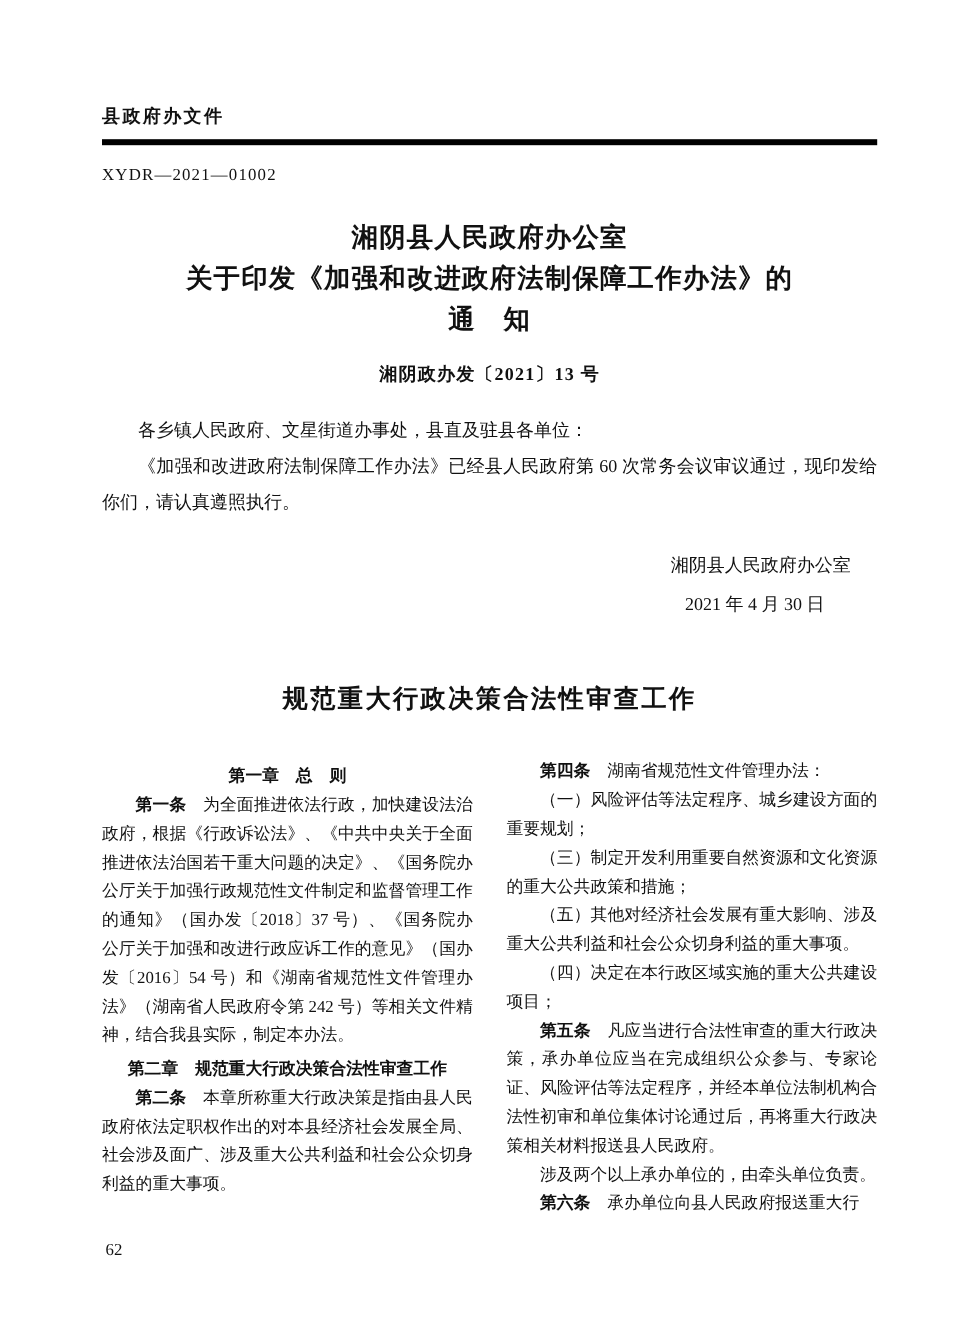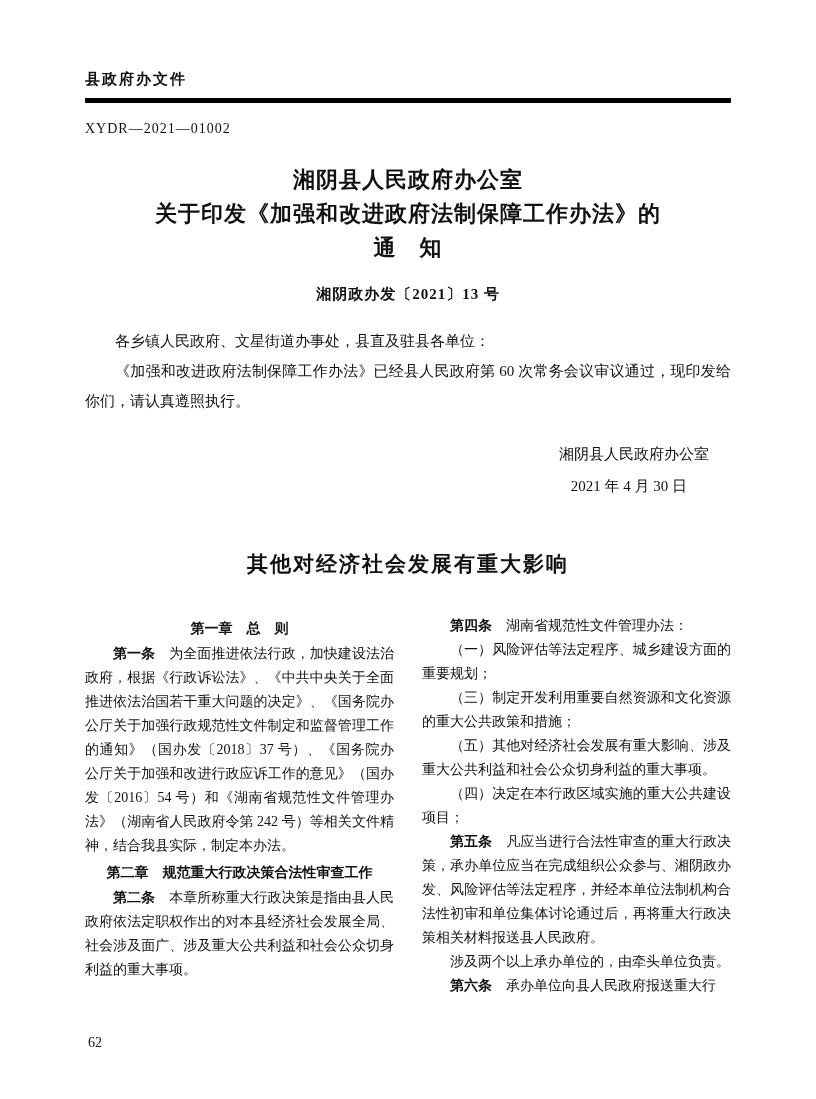--- a/index.html
+++ b/index.html
@@ -8,21 +8,21 @@
     width: 816px;
     height: 1099px;
     font-family: "Liberation Serif", "DejaVu Serif", serif;
     color: #111111;
     position: relative;
     overflow: hidden;
   }
   .page {
     width: 816px;
     height: 1099px;
-    padding: 70px 85px 0 85px;
+    padding: 88px 85px 0 85px;
     position: relative;
   }
   .header-label {
     font-family: "Liberation Sans", "DejaVu Sans", sans-serif;
     font-weight: bold;
     font-size: 15px;
     letter-spacing: 2px;
   }
   .header-rule {
     margin-top: 9px;
@@ -124,38 +124,38 @@
   <div class="notice-body">
     <p>各乡镇人民政府、文星街道办事处，县直及驻县各单位：</p>
     <p>《加强和改进政府法制保障工作办法》已经县人民政府第 60 次常务会议审议通过，现印发给你们，请认真遵照执行。</p>
   </div>
 
   <div class="signature-block">
     <div class="signature">湘阴县人民政府办公室</div>
     <div class="signature-date">2021 年 4 月 30 日</div>
   </div>
 
-  <div class="regulation-title">其他对经济社会发展有重大影响</div>
+  <div class="regulation-title">规范重大行政决策合法性审查工作</div>
 
   <div class="columns">
 
     <div class="col">
       <p class="chapter">第一章　总　则</p>
       <p class="para"><b class="lead">第一条</b><span>　为全面推进依法行政，加快建设法治政府，根据《行政诉讼法》、《中共中央关于全面推进依法治国若干重大问题的决定》、《国务院办公厅关于加强行政规范性文件制定和监督管理工作的通知》（国办发〔2018〕37 号）、《国务院办公厅关于加强和改进行政应诉工作的意见》（国办发〔2016〕54 号）和《湖南省规范性文件管理办法》（湖南省人民政府令第 242 号）等相关文件精神，结合我县实际，制定本办法。</span></p>
       <p class="chapter">第二章　规范重大行政决策合法性审查工作</p>
       <p class="para"><b class="lead">第二条</b><span>　本章所称重大行政决策是指由县人民政府依法定职权作出的对本县经济社会发展全局、社会涉及面广、涉及重大公共利益和社会公众切身利益的重大事项。</span></p>
     </div>
 
     <div class="col">
       <p class="para"><b class="lead">第四条</b><span>　湖南省规范性文件管理办法：</span></p>
       <p class="para">（一）风险评估等法定程序、城乡建设方面的重要规划；</p>
       <p class="para">（三）制定开发利用重要自然资源和文化资源的重大公共政策和措施；</p>
       <p class="para">（五）其他对经济社会发展有重大影响、涉及重大公共利益和社会公众切身利益的重大事项。</p>
       <p class="para">（四）决定在本行政区域实施的重大公共建设项目；</p>
-      <p class="para"><b class="lead">第五条</b><span>　凡应当进行合法性审查的重大行政决策，承办单位应当在完成组织公众参与、湘阴政办发、风险评估等法定程序，并经本单位法制机构合法性初审和单位集体讨论通过后，再将重大行政决策相关材料报送县人民政府。</span></p>
+      <p class="para"><b class="lead">第五条</b><span>　凡应当进行合法性审查的重大行政决策，承办单位应当在完成组织公众参与、专家论证、风险评估等法定程序，并经本单位法制机构合法性初审和单位集体讨论通过后，再将重大行政决策相关材料报送县人民政府。</span></p>
       <p class="para">涉及两个以上承办单位的，由牵头单位负责。</p>
       <p class="para"><b class="lead">第六条</b><span>　承办单位向县人民政府报送重大行</span></p>
     </div>
 
   </div>
 
   <div class="page-number">62</div>
 
 </div>
 

